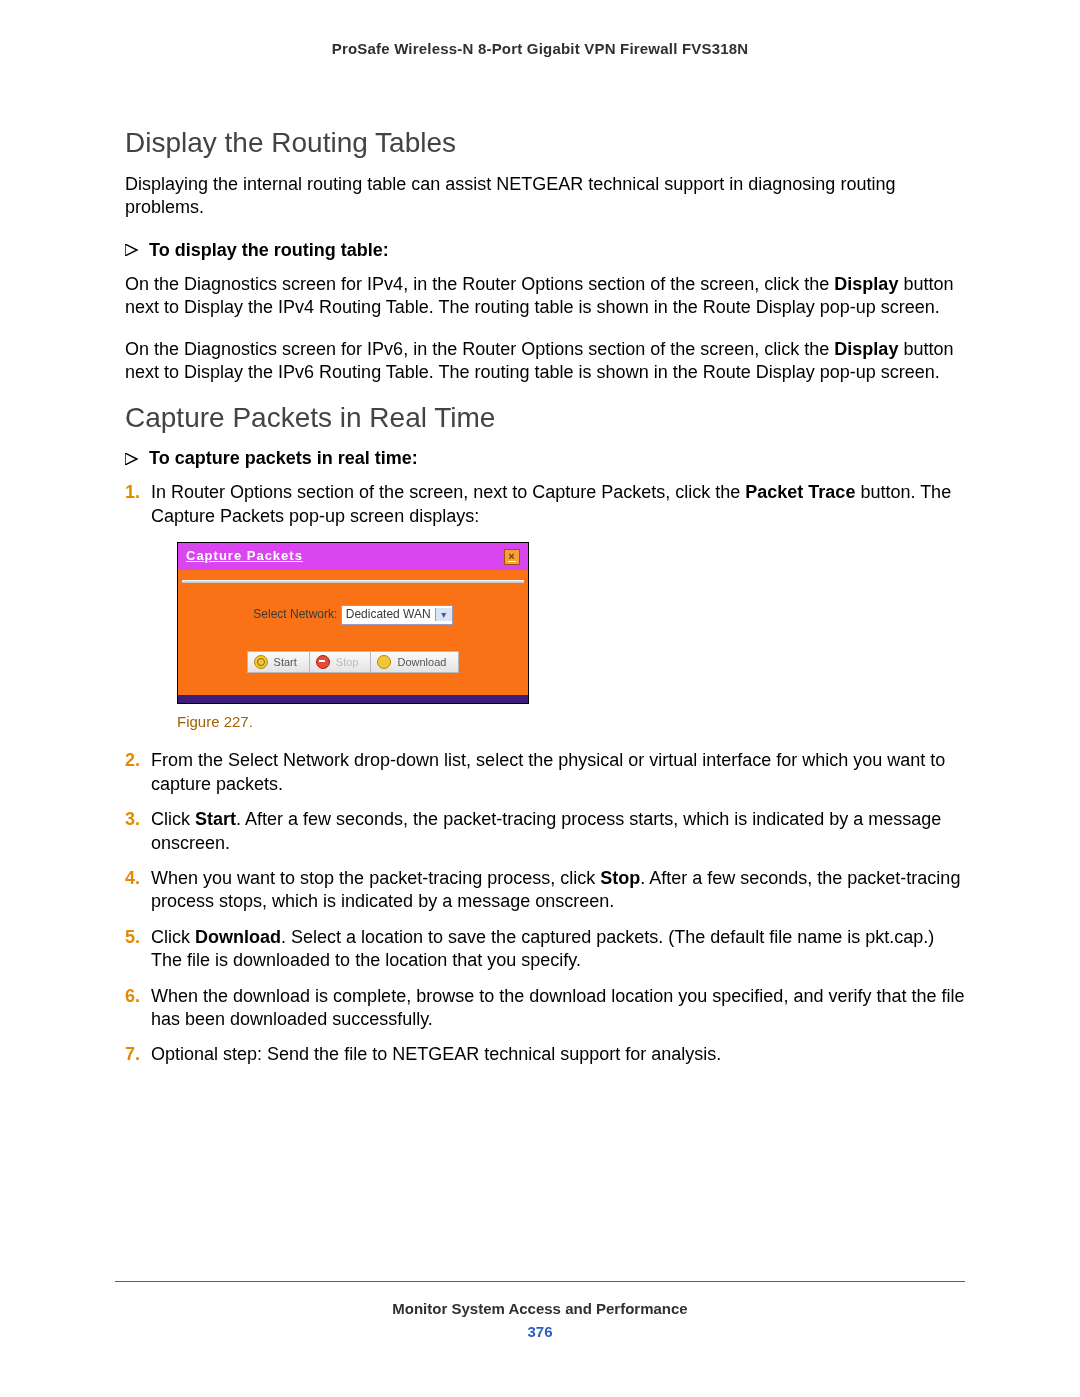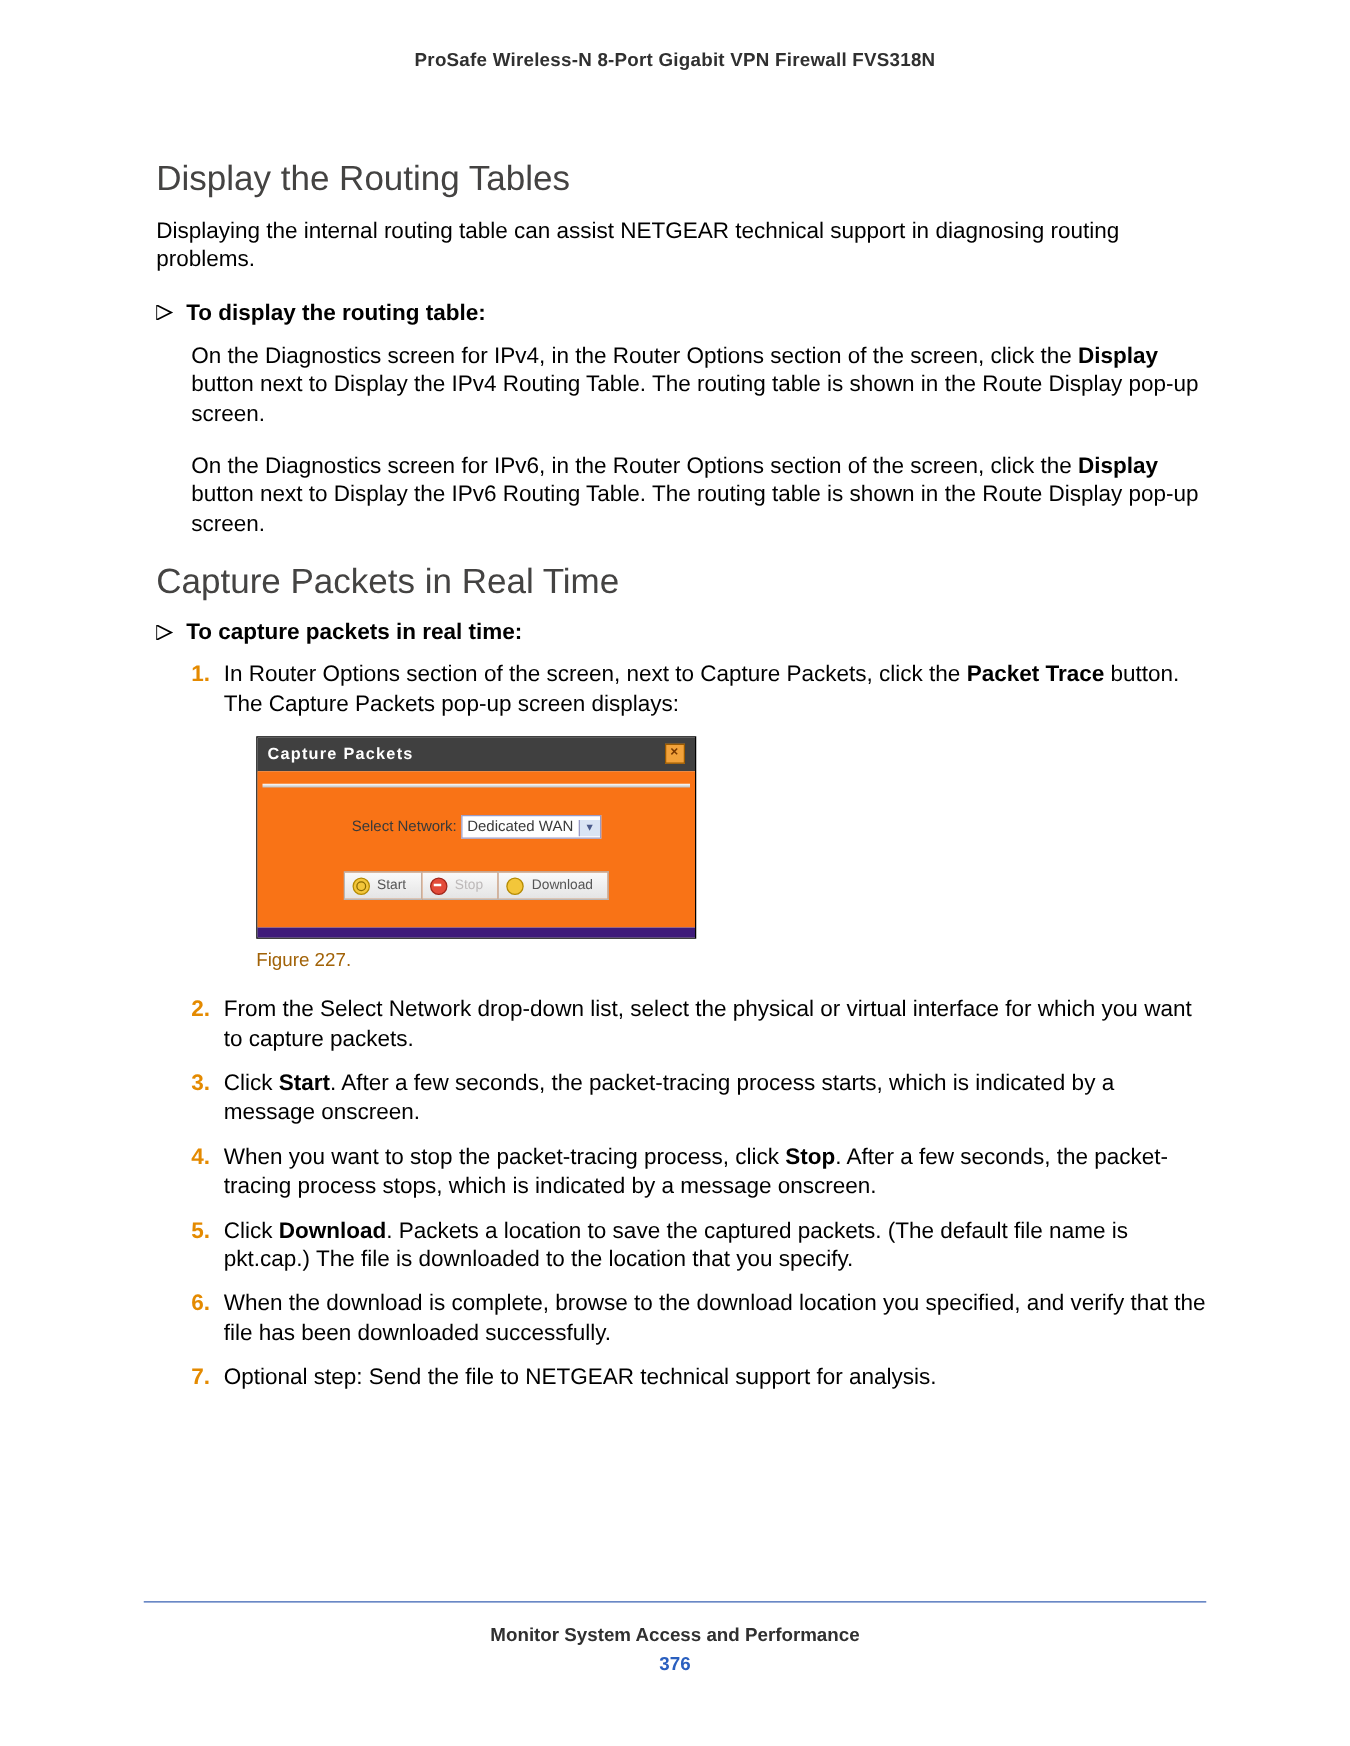--- a/index.html
+++ b/index.html
@@ -46,21 +46,20 @@
     margin: 0 0 12px 0;
     display: flex;
     align-items: center;
     gap: 10px;
   }
   .proc-head .tri {
     display:inline-block;
   }
   .proc-head .tri svg { display:block; }
   .indent {
-    margin-left: 28px;
   }
   p.indent-body {
     font-size: 18px;
     line-height: 1.3;
     margin: 0 0 18px 0;
     color: #000;
   }
   ol.steps {
     list-style: none;
     padding: 0;
@@ -85,29 +84,30 @@
 
   
   .figure-wrap {
     margin: 14px 0 6px 26px;
   }
   .popup {
     width: 350px;
     border: 1px solid #000;
   }
   .popup-title {
-    background: #404040;
+    background: #d946ef;
     color: #fff;
     font-weight: bold;
     font-size: 13px;
     letter-spacing: 1px;
     padding: 5px 8px;
     display: flex;
     justify-content: space-between;
-    align-items: flex-start;
+    align-items: center;
+    text-decoration: underline;
   }
   .popup-title .close {
     width: 14px; height: 14px;
     background: #f2a23a;
     border: 1px solid #9a5a00;
     display:flex;align-items:center;justify-content:center;
     font-size:11px;font-weight:bold;color:#7a3a00;line-height:1;
   }
   .popup-body {
     background: #f97316;
@@ -284,21 +284,21 @@
         <li>
           <span class="num">3.</span>
           <span>Click </span><b>Start</b><span>. After a few seconds, the packet-tracing process starts, which is indicated by a message onscreen.</span>
         </li>
         <li>
           <span class="num">4.</span>
           <span>When you want to stop the packet-tracing process, click </span><b>Stop</b><span>. After a few seconds, the packet-tracing process stops, which is indicated by a message onscreen.</span>
         </li>
         <li>
           <span class="num">5.</span>
-          <span>Click </span><b>Download</b><span>. Packets a location to save the captured packets. (The default file name is pkt.cap.) The file is downloaded to the location that you specify.</span>
+          <span>Click </span><b>Download</b><span>. Select a location to save the captured packets. (The default file name is pkt.cap.) The file is downloaded to the location that you specify.</span>
         </li>
         <li>
           <span class="num">6.</span>
           <span>When the download is complete, browse to the download location you specified, and verify that the file has been downloaded successfully.</span>
         </li>
         <li>
           <span class="num">7.</span>
           <span>Optional step: Send the file to NETGEAR technical support for analysis.</span>
         </li>
       </ol>

